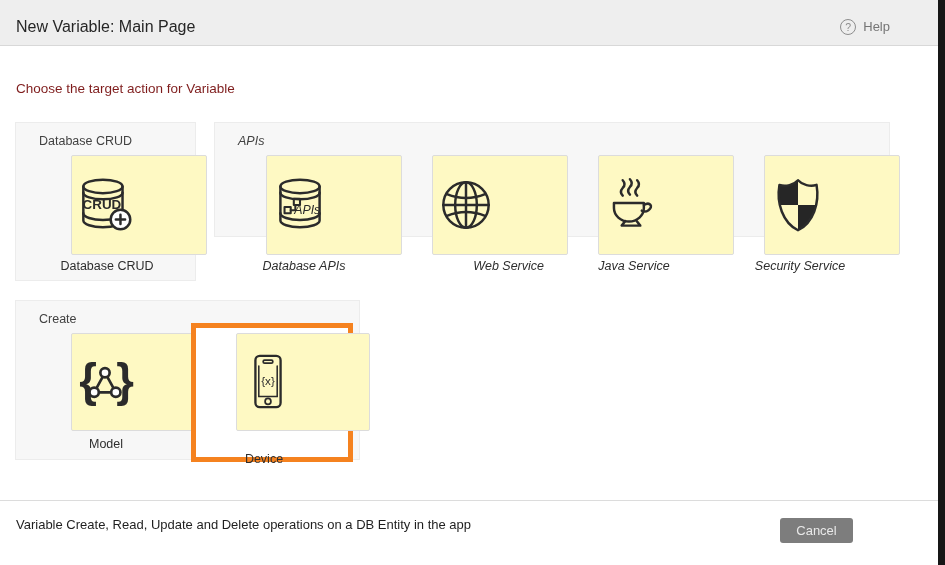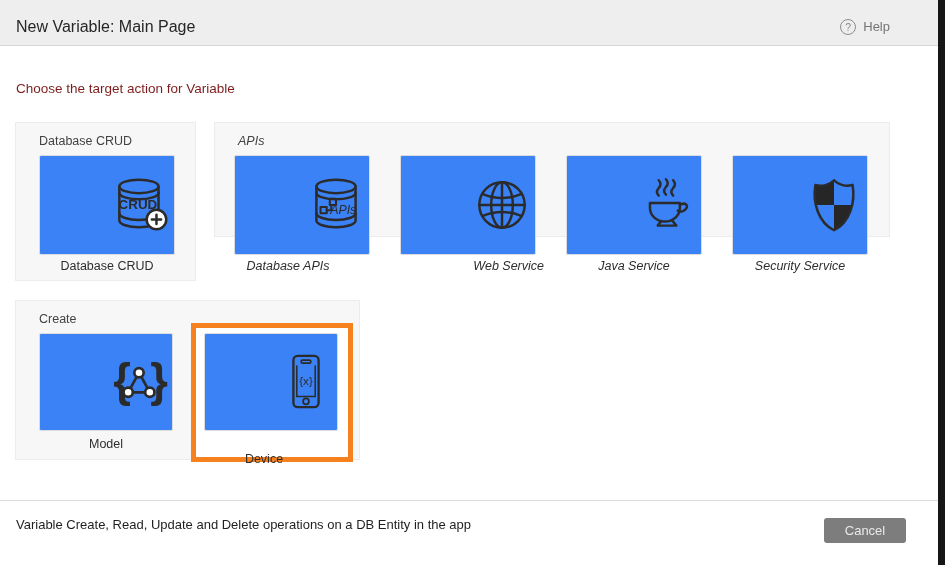--- a/index.html
+++ b/index.html
@@ -15,33 +15,33 @@
   .help{position:absolute;right:48px;top:0;height:53px;display:flex;align-items:center;gap:7px;cursor:pointer;color:#757575;font-size:13px;}
   .help-circle{width:16px;height:16px;border:1.5px solid #8d8d8d;border-radius:50%;display:flex;align-items:center;justify-content:center;font-size:10.5px;color:#8d8d8d;}
   
   .subtitle{position:absolute;left:16px;top:81px;font-size:13.5px;color:#7f1d1d;}
   
   .group{position:absolute;background:var(--group-bg,#f7f7f7);border:1px solid #ececec;}
   .group-dbcrud{left:15px;top:122px;width:181px;height:159px;padding-left:19px;}
   .group-apis{left:214px;top:122px;width:676px;height:115px;font-style:italic;}
   .group-others{left:15px;top:300px;width:345px;height:160px;overflow:visible;}
   .group-label{position:absolute;left:23px;top:11px;font-size:12.5px;color:#424242;}
-  .card{position:absolute;width:136px;height:100px;background:#3b82f6;border:1px solid #dcdcdc;border-radius:2px;
-        display:flex;align-items:center;justify-content:flex-end;cursor:pointer;}
+  .card{position:absolute;width:136px;height:100px;background:#fef9c3;border:1px solid #dcdcdc;border-radius:2px;
+        display:flex;align-items:center;justify-content:flex-start;cursor:pointer;margin-left:32px;}
   .card-label{position:absolute;width:136px;top:136px;text-align:center;font-size:12.5px;color:#2e2e2e;}
   .icon-svg{display:block;}
   
   .selection{position:absolute;left:175px;top:22px;width:162px;height:139px;background:#fff;
              border:5px solid var(--sel-color,#f5821f);}
   .selection .card{left:8px;top:5px;width:134px;height:98px;}
   .selection .card-label{left:0;width:136px;top:124px;}
   
   .footer-divider{position:absolute;left:0;top:500px;width:938px;height:1px;background:#dcdcdc;}
   .footer-text{position:absolute;left:16px;top:517px;font-size:13px;color:#1f1f1f;}
-  .cancel-btn{position:absolute;left:824px;top:518px;width:82px;height:25px;background:var(--cancel-bg,#7d7d7d);
+  .cancel-btn{position:absolute;left:780px;top:518px;width:73px;height:25px;background:var(--cancel-bg,#7d7d7d);
               color:#e9e9e9;font-size:13px;text-align:center;line-height:25px;border-radius:3px;cursor:pointer;
               font-family:"Liberation Sans",sans-serif;}
   svg{stroke-linecap:round;stroke-linejoin:round;}
   svg text{stroke:none;fill:#2b2b2b;font-family:"Liberation Sans",sans-serif;}
 </style>
 </head>
 <body>
 
 <div class="app">
   <div class="right-strip"></div>
@@ -80,21 +80,21 @@
         <ellipse cx="32" cy="14" rx="19" ry="6.5"></ellipse>
         <path d="M13,14 v33 a19,6.5 0 0 0 38,0 v-33"></path>
         <path d="M13,20 a19,6.5 0 0 0 38,0"></path>
         <path d="M13,40 a19,6.5 0 0 0 38,0"></path>
         <rect x="17" y="34" width="6" height="6" stroke-width="2"></rect>
         <rect x="26" y="26" width="6" height="6" stroke-width="2"></rect>
         <path d="M23,37 h4.5 v-5" stroke-width="2"></path>
         <text x="39" y="41" text-anchor="middle" font-size="12">APIs</text>
       </svg>
     </div>
-    <div class="card-label" style="left:5px;">Database APIs</div>
+    <div class="card-label" style="left:21px;">Database APIs</div>
 
     <div class="card" style="left:185px;top:32px;">
       <svg class="icon-svg" width="66" height="66" viewBox="0 0 64 64" fill="none" stroke="#2b2b2b" stroke-width="2.4">
         <circle cx="32" cy="32" r="22"></circle>
         <ellipse cx="32" cy="32" rx="10.5" ry="22"></ellipse>
         <line x1="32" y1="10" x2="32" y2="54"></line>
         <line x1="10" y1="32" x2="54" y2="32"></line>
         <path d="M13.5,21.5 Q32,29 50.5,21.5"></path>
         <path d="M13.5,42.5 Q32,35 50.5,42.5"></path>
       </svg>

